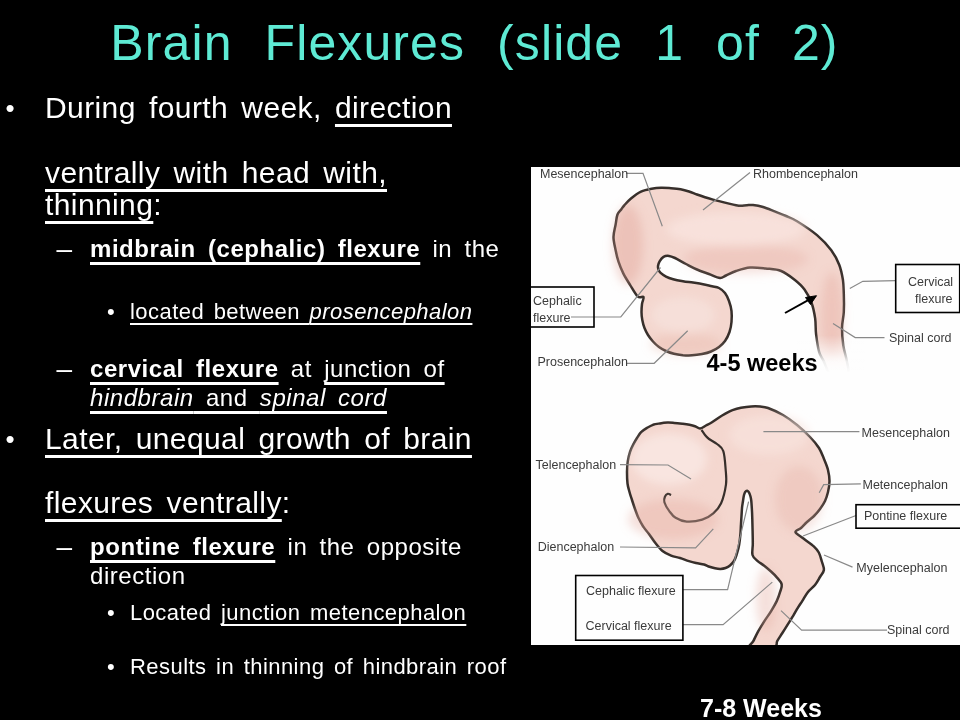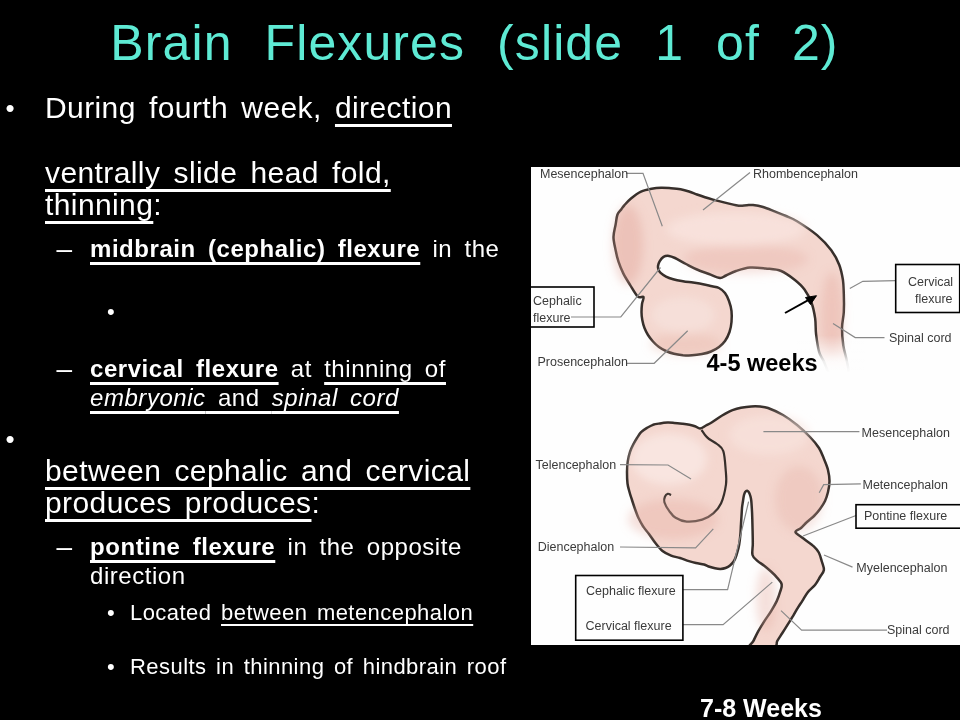--- a/index.html
+++ b/index.html
@@ -11,33 +11,33 @@
 .l2{font-size:24px;line-height:28.6px;letter-spacing:0.55px;word-spacing:5px;left:0;padding-left:90px;white-space:nowrap;}
 .l2 u{text-underline-offset:5px;text-decoration-thickness:2.6px;text-decoration-skip-ink:none;}
 .l3{font-size:22px;line-height:25.7px;letter-spacing:0.45px;word-spacing:3px;left:0;padding-left:130px;white-space:nowrap;}
 .l3 u{text-underline-offset:4px;text-decoration-thickness:2.4px;text-decoration-skip-ink:none;}
 .bu{position:absolute;}
 </style>
 </head>
 <body>
 <div id="title" class="abs">Brain Flexures (slide 1 of 2)</div>
 
-<div class="abs l1" style="top:92.2px;"><span class="bu" style="left:5.5px;font-size:26px;">•</span>During fourth week, <u>direction</u><br><br><u>ventrally slide head fold,</u><br><u>thinning</u>:</div>
+<div class="abs l1" style="top:92.2px;"><span class="bu" style="left:5.5px;font-size:26px;">•</span>During fourth week, <u>direction</u><br><br><u>ventrally with head with,</u><br><u>thinning</u>:</div>
 
 <div class="abs l2" style="top:234.5px;"><span class="bu" style="left:56.5px;font-size:28px;">–</span><b><u>midbrain (cephalic) flexure</u></b> in the<br></div>
 
-<div class="abs l3" style="top:298.8px;"><span class="bu" style="left:107px;">•</span><br></div>
+<div class="abs l3" style="top:298.8px;"><span class="bu" style="left:107px;">•</span><u>located between <i>prosencephalon</i></u><br></div>
 
-<div class="abs l2" style="top:355.4px;"><span class="bu" style="left:56.5px;font-size:28px;">–</span><b><u>cervical flexure</u></b> at <u>thinning of</u><br><u><i>embryonic</i> and <i>spinal cord</i></u></div>
+<div class="abs l2" style="top:355.4px;"><span class="bu" style="left:56.5px;font-size:28px;">–</span><b><u>cervical flexure</u></b> at <u>junction of</u><br><u><i>hindbrain</i> and <i>spinal cord</i></u></div>
 
-<div class="abs l1" style="top:422.7px;"><span class="bu" style="left:5.5px;font-size:26px;">•</span><br><u>between cephalic and cervical</u><br><u>produces produces</u>:</div>
+<div class="abs l1" style="top:422.7px;"><span class="bu" style="left:5.5px;font-size:26px;">•</span><u>Later, unequal growth of brain</u><br><br><u>flexures ventrally</u>:</div>
 
 <div class="abs l2" style="top:533.3px;"><span class="bu" style="left:56.5px;font-size:28px;">–</span><b><u>pontine flexure</u></b> in the opposite<br>direction</div>
 
-<div class="abs l3" style="top:599.5px;"><span class="bu" style="left:107px;">•</span>Located <u>between metencephalon</u><br></div>
+<div class="abs l3" style="top:599.5px;"><span class="bu" style="left:107px;">•</span>Located <u>junction metencephalon</u><br></div>
 
 <div class="abs l3" style="top:653.6px;"><span class="bu" style="left:107px;">•</span>Results in thinning of hindbrain roof</div>
 
 <svg class="abs" style="left:531px;top:167px;opacity:0.999;" width="429" height="478" viewBox="0 0 429 478">
 <defs>
 <filter id="soft" x="-50%" y="-50%" width="200%" height="200%">
         <feGaussianBlur stdDeviation="5"></feGaussianBlur>
       </filter>
 <linearGradient id="fade" x1="0" y1="0" x2="0" y2="1">
         <stop offset="0" stop-color="#ffffff" stop-opacity="0"></stop>

